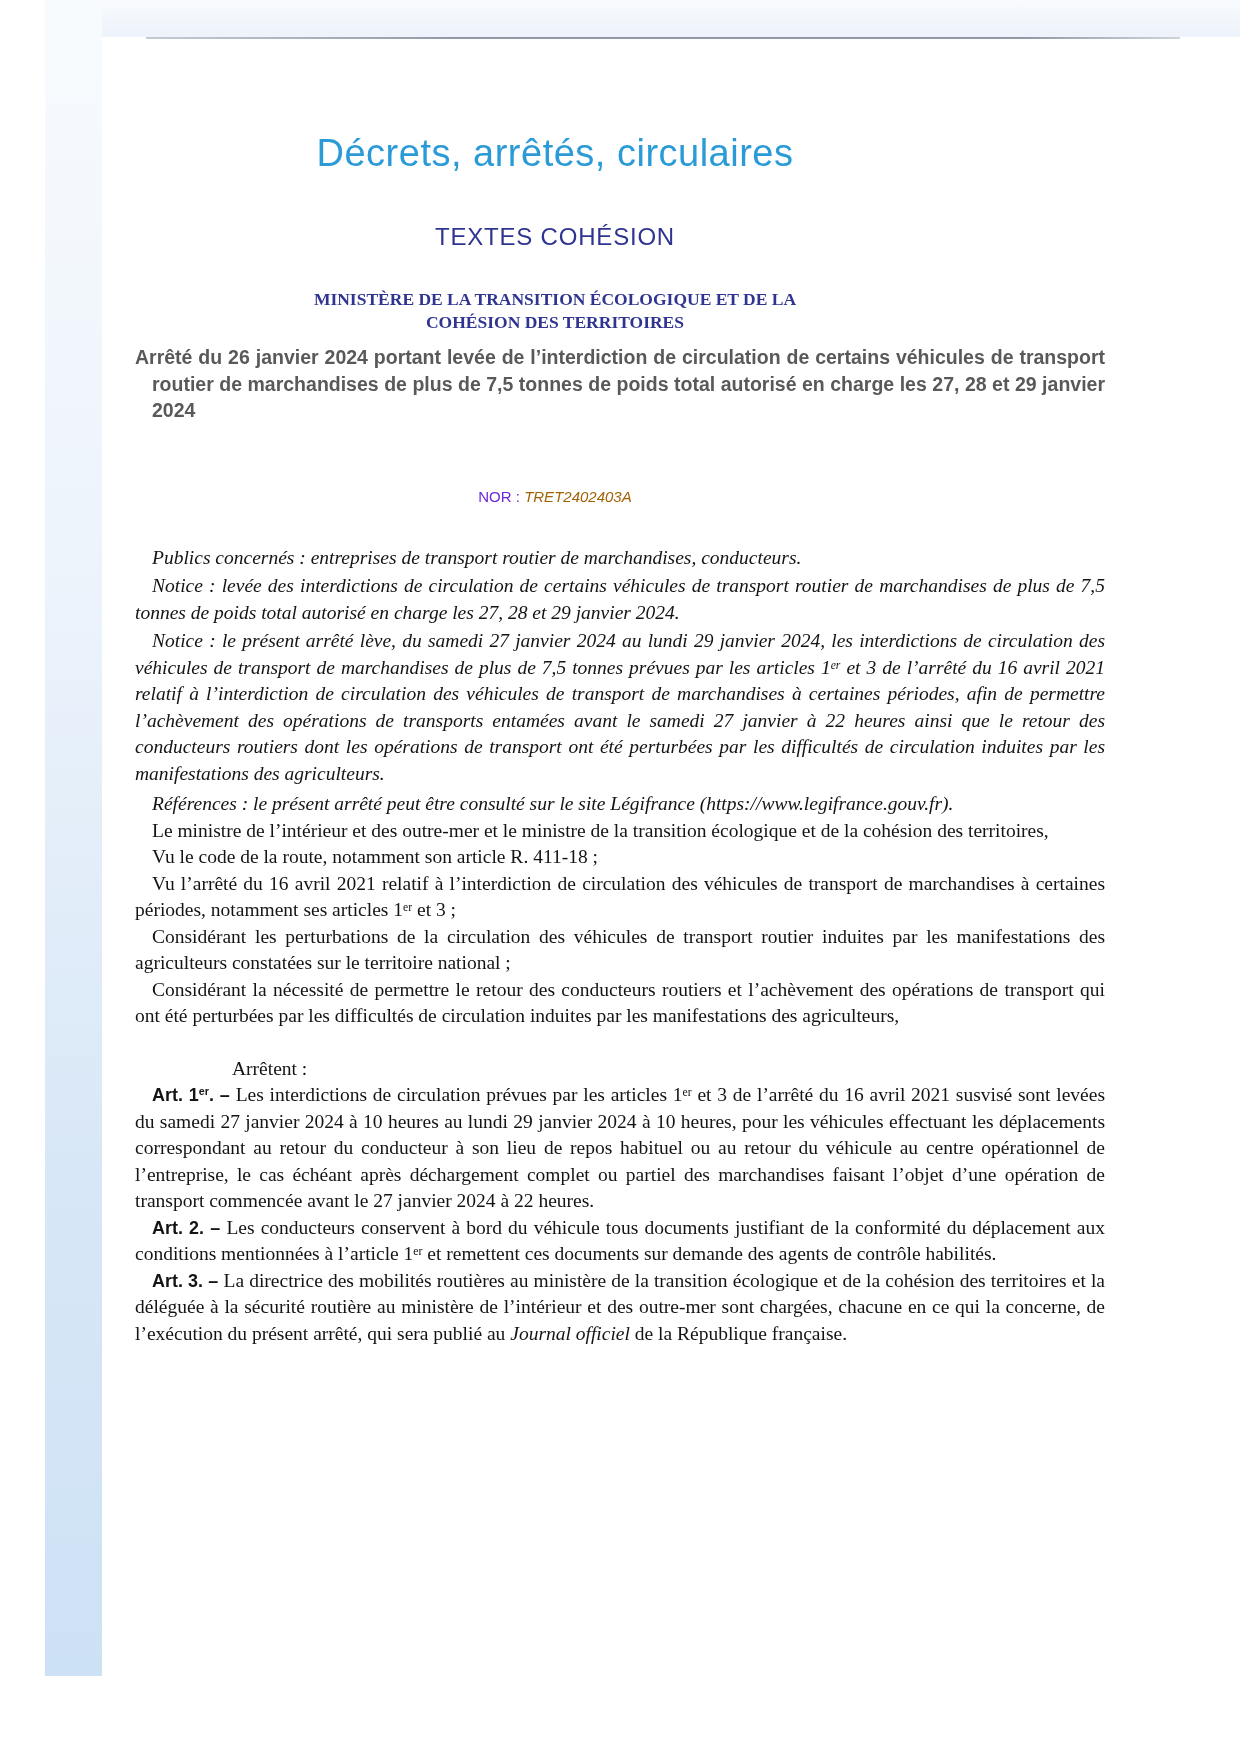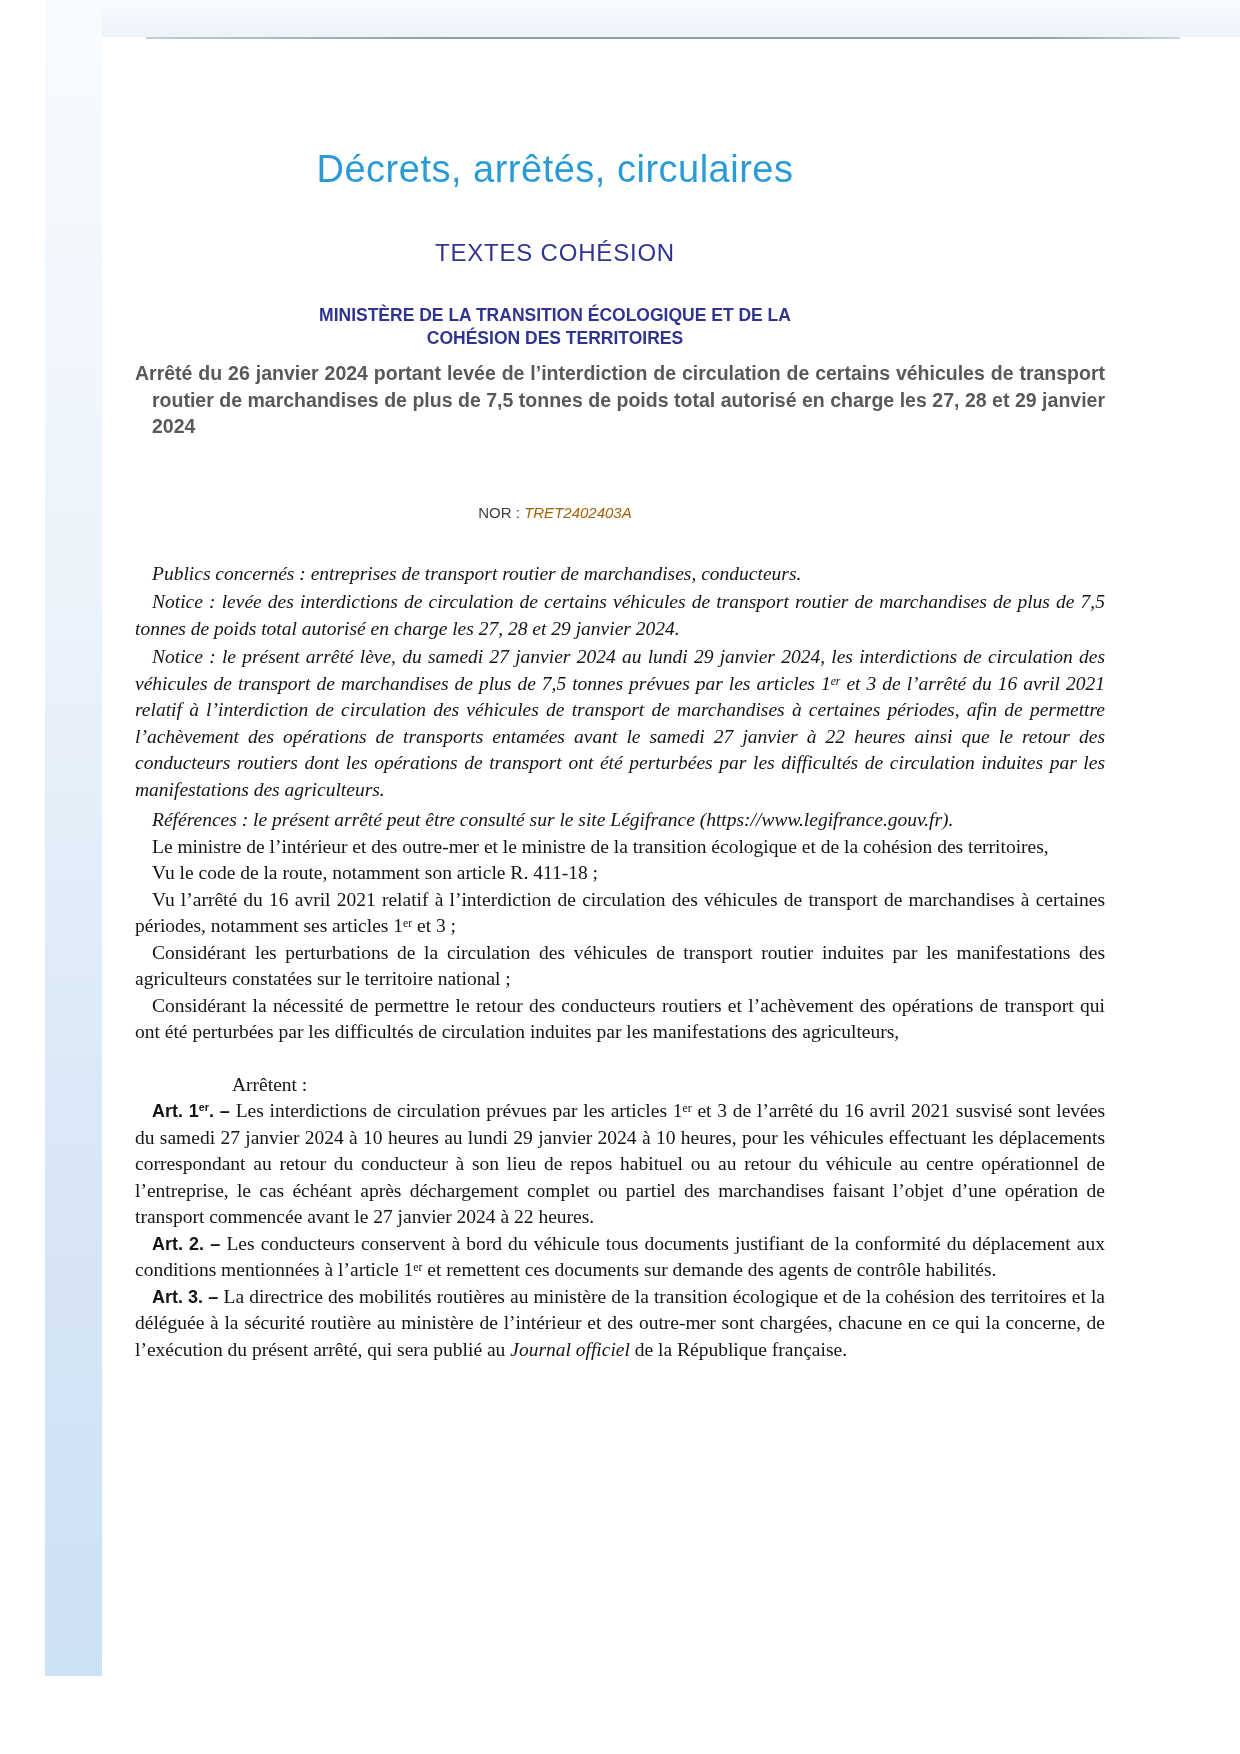--- a/index.html
+++ b/index.html
@@ -15,44 +15,44 @@
   }
   
   .header-tint{
     position:absolute;left:102px;top:0;right:0;height:37px;
     background:linear-gradient(to bottom,rgba(216,228,246,0.18),rgba(216,228,246,0.45));
   }
   .top-rule{
     position:absolute;top:37px;left:146px;width:1034px;height:2px;
     background:linear-gradient(to right,#c2ccd4 0%,#8e9aa6 30%,#8e9aa6 85%,#cdd5db 100%);
   }
-  .content{position:absolute;left:135px;top:16px;width:970px;}
+  .content{position:absolute;left:135px;top:0;width:970px;}
   .heading-col{width:840px;text-align:center;}
   .rubric{
     margin:128px 0 0;font-family:"Liberation Sans","DejaVu Sans",sans-serif;
     font-weight:500;font-size:38px;line-height:50px;color:#2b9bd7;letter-spacing:0.5px;
   }
   .section-title{
     margin:44px 0 0;font-family:"Liberation Sans","DejaVu Sans",sans-serif;
     font-weight:500;font-size:24px;line-height:30px;color:#2f3490;letter-spacing:0.8px;
   }
   .ministry{
-    margin:36px auto 0;font-family:Liberation Sans, sans-serif;
+    margin:36px auto 0;font-family:Liberation Serif, serif;
     font-weight:700;font-size:17.5px;line-height:23px;color:#2f3490;width:520px;
   }
   .decree-title{
     margin:10px 0 0;font-family:"Liberation Sans","DejaVu Sans",sans-serif;
     font-weight:700;font-size:19.5px;line-height:26.5px;color:#595959;
     text-align:justify;padding-left:17px;text-indent:-17px;width:953px;
   }
   .nor-line{
     margin:63px 0 0;font-family:"Liberation Sans","DejaVu Sans",sans-serif;
     font-size:15px;line-height:20px;
   }
-  .nor-label{color:#404040;}
+  .nor-label{color:#6d28d9;}
   .nor-value{color:#a16207;font-style:italic;}
   .doc{font-size:19.5px;line-height:26.5px;text-align:justify;}
   .doc p{margin:0;text-indent:17px;}
   .preamble{margin-top:38px;}
   .preamble p{font-style:italic;margin-top:2px;}
   .preamble p:first-child{margin-top:0;}
   .preamble .references-paragraph{margin-top:4px;}
   .ministers-paragraph{margin-top:16px;}
   .visa-paragraph-1{margin-top:12px;}
   .visa-paragraph-2,.considerant-paragraph-1,.considerant-paragraph-2{margin-top:3px;}

